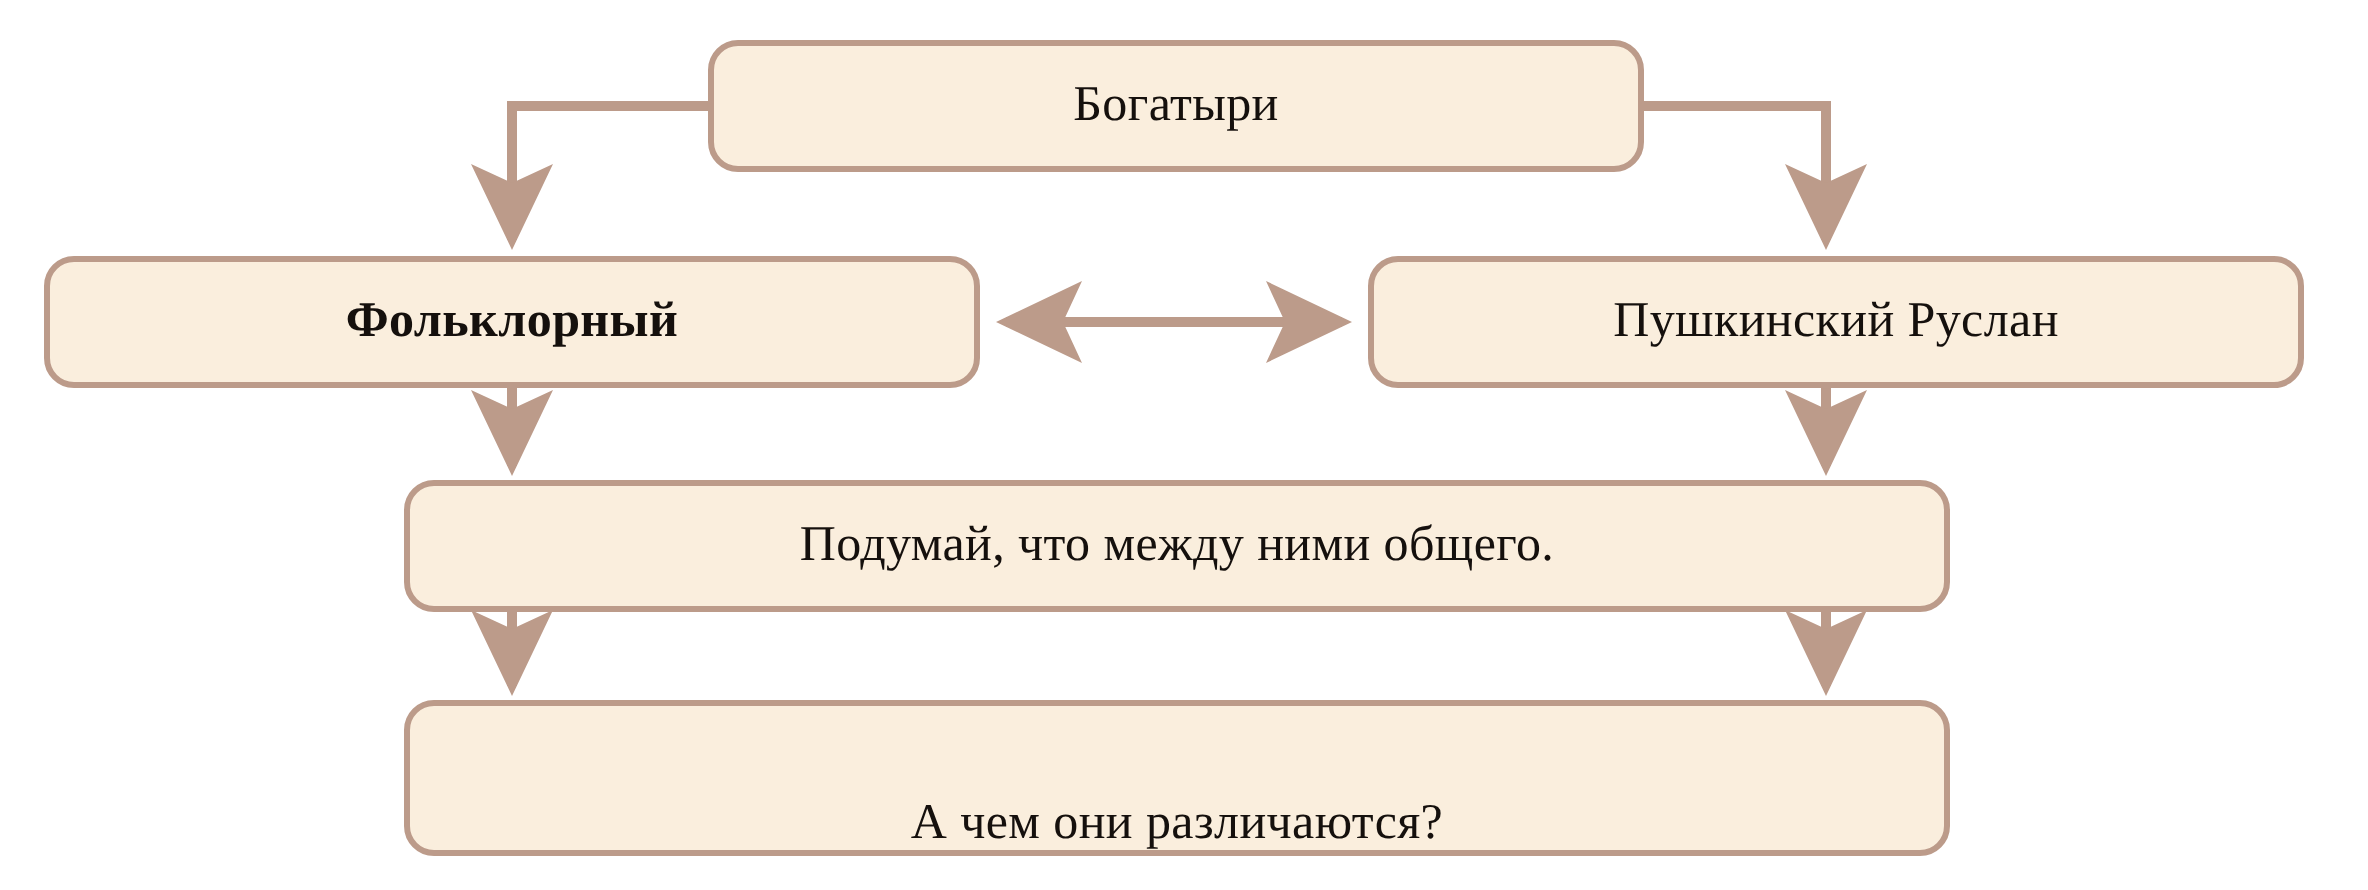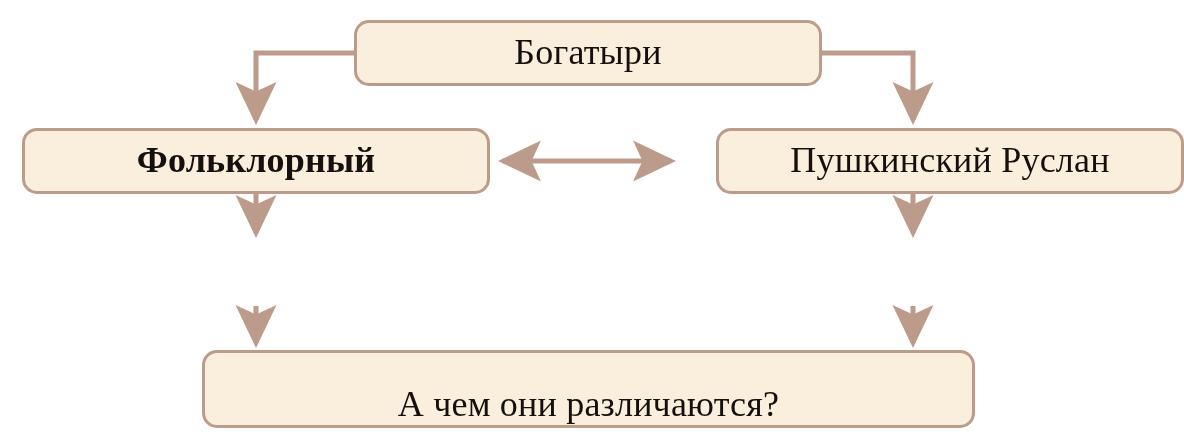--- a/index.html
+++ b/index.html
@@ -31,28 +31,28 @@
     border: 3px solid #bc9b8a;
     border-radius: 15px;
     display: flex;
     align-items: center;
     justify-content: center;
     text-align: center;
     color: #15100d;
     z-index: 2;
   }
   .node-label {
-    font-size: 36px;
+    font-size: 25px;
     line-height: 1.1;
     letter-spacing: 0.2px;
     white-space: nowrap;
   }
   #node-root      { left: 354px; top: 20px;  width: 468px; height: 66px; }
   #node-folklore  { left: 22px;  top: 128px; width: 468px; height: 66px; font-weight: bold; }
-  #node-pushkin   { left: 684px; top: 128px; width: 468px; height: 66px; margin-left: 32px; }
+  #node-pushkin   { left: 684px; top: 128px; width: 468px; height: 66px; }
   #node-common    { left: 202px; top: 240px; width: 773px; height: 66px; }
   #node-different { left: 202px; top: 350px; width: 773px; height: 78px; align-items: flex-end; }
 </style>
 </head>
 <body>
 
 <div id="canvas">
 
   <svg id="connectors" viewBox="0 0 1184 445" xmlns="http://www.w3.org/2000/svg">
     <defs>
@@ -84,18 +84,21 @@
   </div>
 
   <div class="node" id="node-folklore">
     <span class="node-label">Фольклорный</span>
   </div>
 
   <div class="node" id="node-pushkin">
     <span class="node-label">Пушкинский Руслан</span>
   </div>
 
+  <div class="node" id="node-common">
+    <span class="node-label">Подумай, что между ними общего.</span>
+  </div>
 
   <div class="node" id="node-different">
     <span class="node-label">А чем они различаются?</span>
   </div>
 
 </div>
 
 </body></html>

